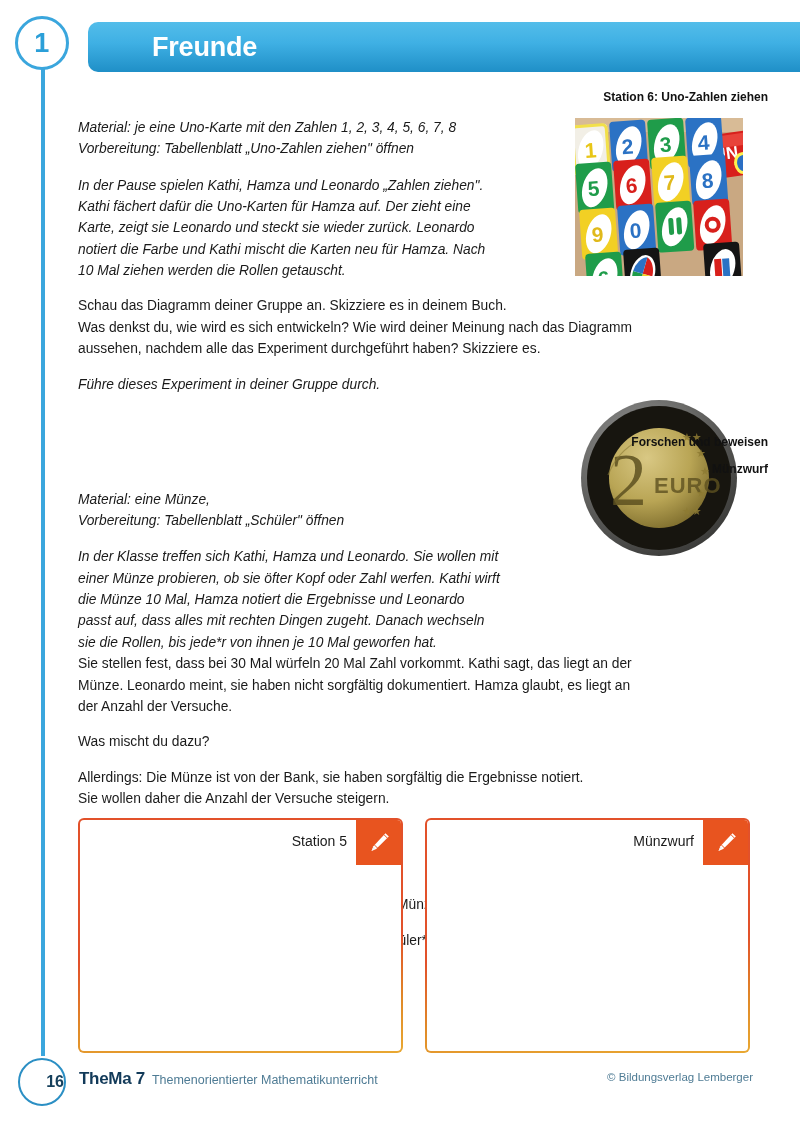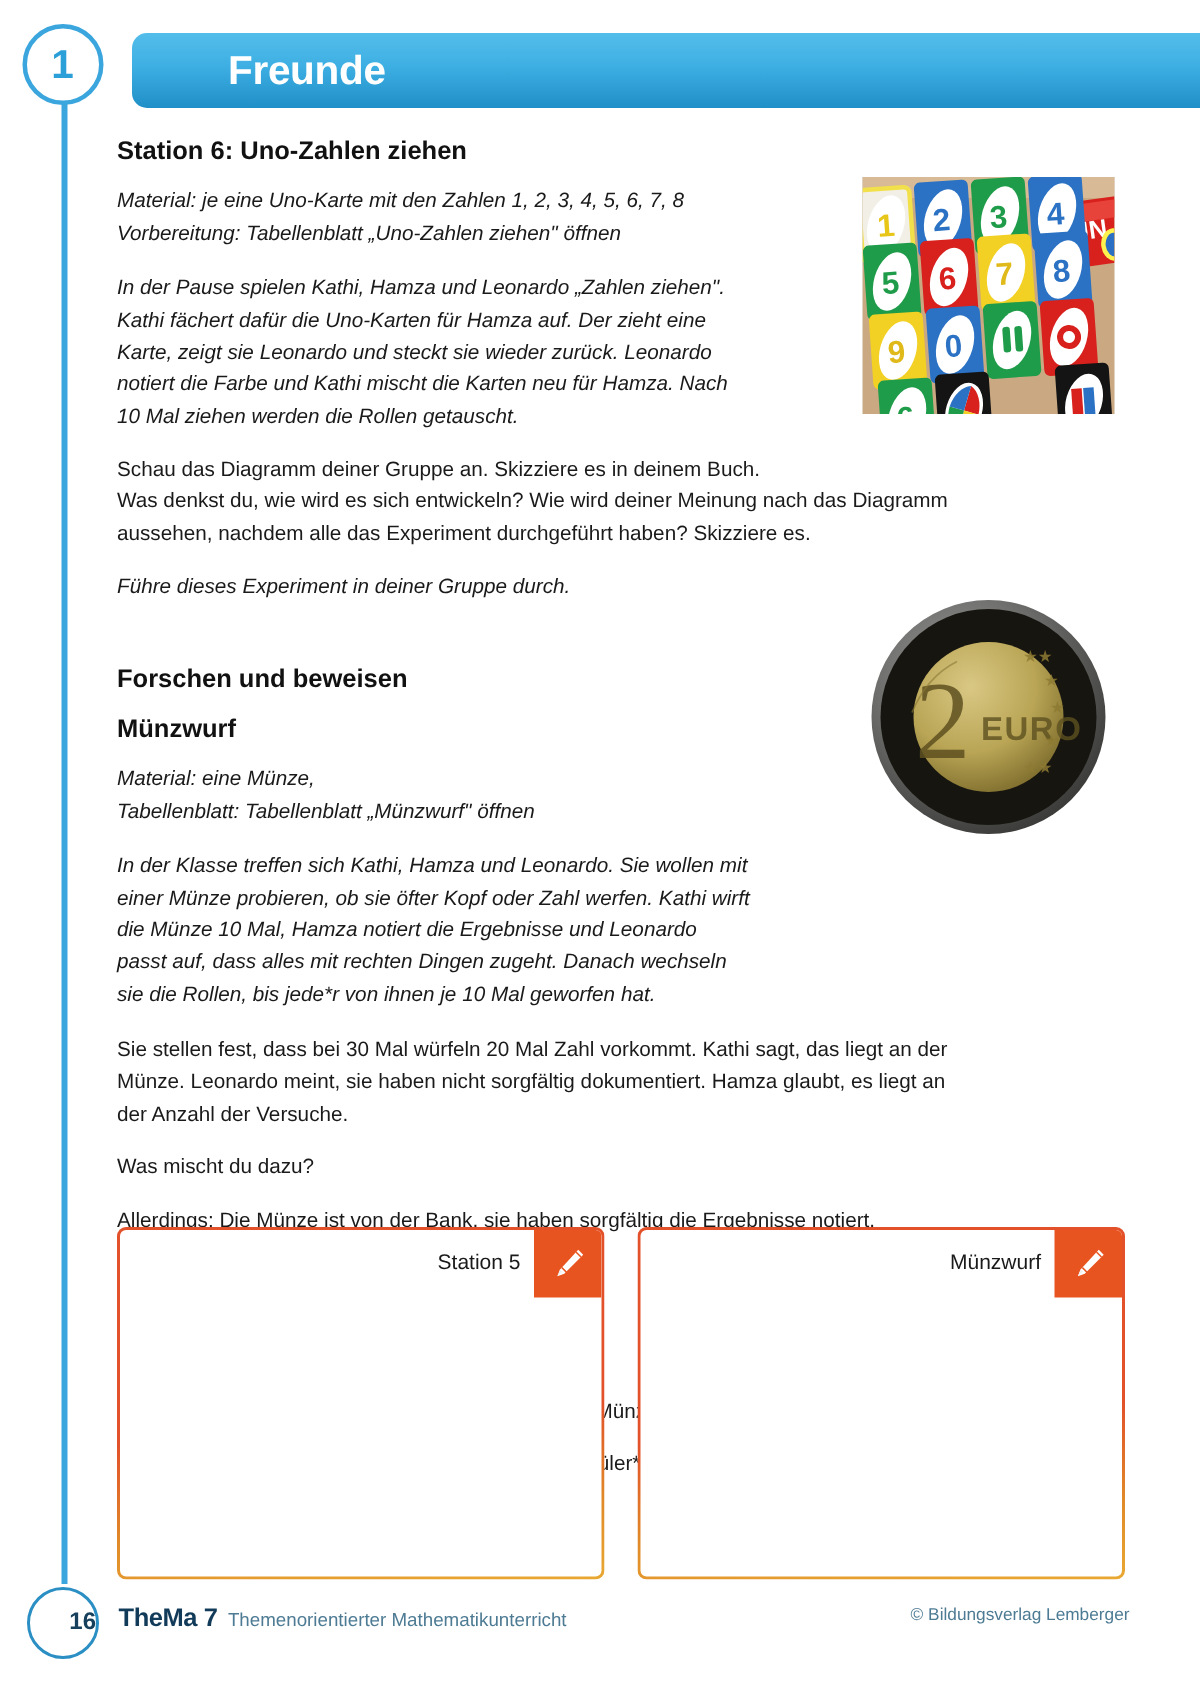--- a/index.html
+++ b/index.html
@@ -72,25 +72,26 @@
 
   
   #content {
     position: absolute;
     left: 78px;
     top: 90px;
     width: 690px;
   }
 
   .h-sub {
-    font-size: 17px;
+    font-size: 12px;
     font-weight: bold;
     color: #111;
     margin: 0 0 11px 0;
     line-height: 1.32;
+    text-align: right;
   }
   .para {
     font-size: 13.8px;
     line-height: 1.55;
     color: #1a1a1a;
     margin: 0 0 14px 0;
     white-space: pre-line;
   }
   .para.narrow { width: 470px; font-style: italic; }
   .para.wide { width: 620px; }
@@ -384,23 +385,23 @@
   <p class="para wide">Schau das Diagramm deiner Gruppe an. Skizziere es in deinem Buch.
 Was denkst du, wie wird es sich entwickeln? Wie wird deiner Meinung nach das Diagramm
 aussehen, nachdem alle das Experiment durchgeführt haben? Skizziere es.</p>
   <p class="para narrow">Führe dieses Experiment in deiner Gruppe durch.</p>
 
   <div class="gap-lg"></div>
 
   <h2 class="h-sub">Forschen und beweisen</h2>
   <h3 class="h-sub">Münzwurf</h3>
   <p class="para narrow tight">Material: eine Münze,
-Tabellenblatt: Tabellenblatt „Münzwurf" öffnen</p>
+Vorbereitung: Tabellenblatt „Schüler" öffnen</p>
   <div class="gap-sm"></div>
-  <p class="para narrow" style="margin-bottom:16px">In der Klasse treffen sich Kathi, Hamza und Leonardo. Sie wollen mit
+  <p class="para narrow" style="margin-bottom:0">In der Klasse treffen sich Kathi, Hamza und Leonardo. Sie wollen mit
 einer Münze probieren, ob sie öfter Kopf oder Zahl werfen. Kathi wirft
 die Münze 10 Mal, Hamza notiert die Ergebnisse und Leonardo
 passt auf, dass alles mit rechten Dingen zugeht. Danach wechseln
 sie die Rollen, bis jede*r von ihnen je 10 Mal geworfen hat.</p>
   <p class="para wide">Sie stellen fest, dass bei 30 Mal würfeln 20 Mal Zahl vorkommt. Kathi sagt, das liegt an der
 Münze. Leonardo meint, sie haben nicht sorgfältig dokumentiert. Hamza glaubt, es liegt an
 der Anzahl der Versuche.</p>
   <p class="para wide">Was mischt du dazu?</p>
   <p class="para wide">Allerdings: Die Münze ist von der Bank, sie haben sorgfältig die Ergebnisse notiert.
 Sie wollen daher die Anzahl der Versuche steigern.</p>

